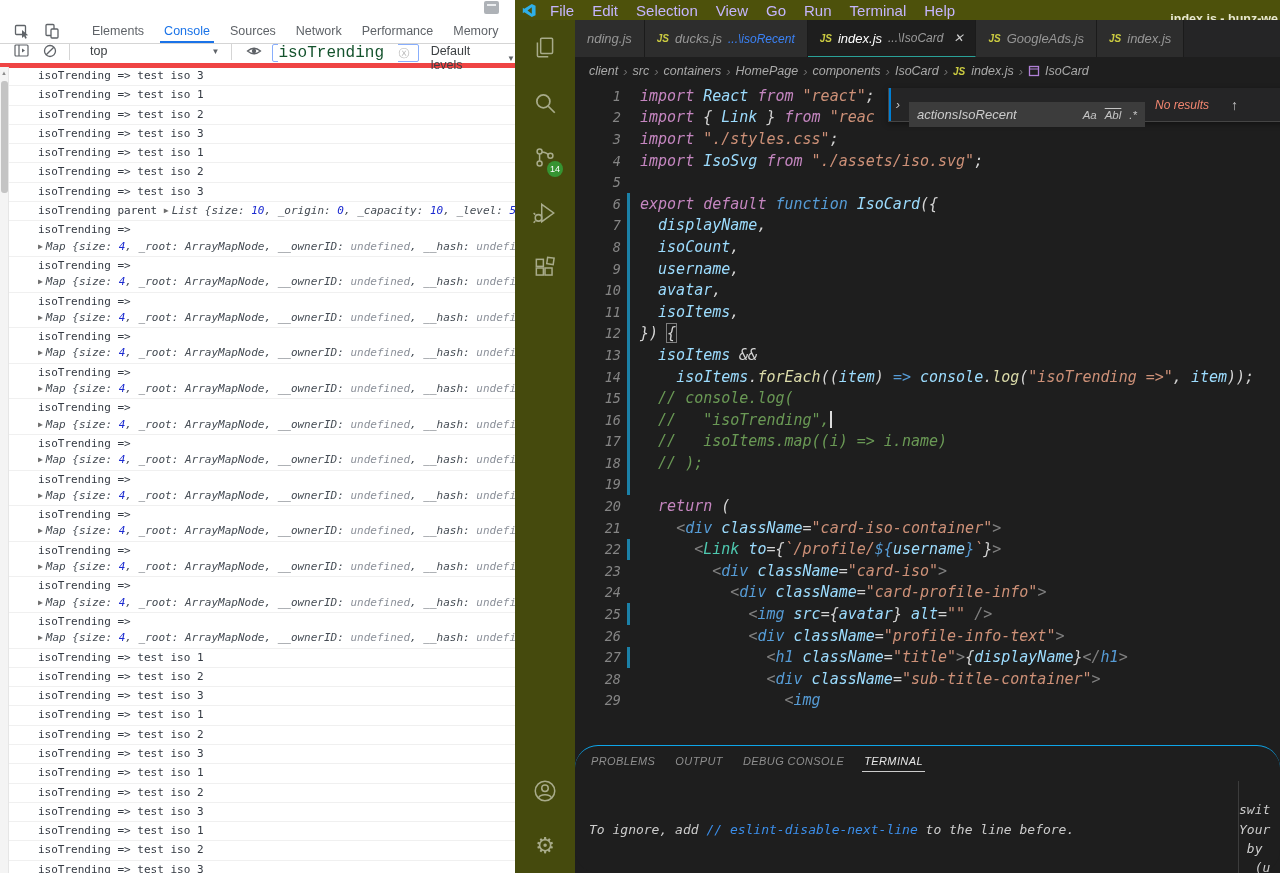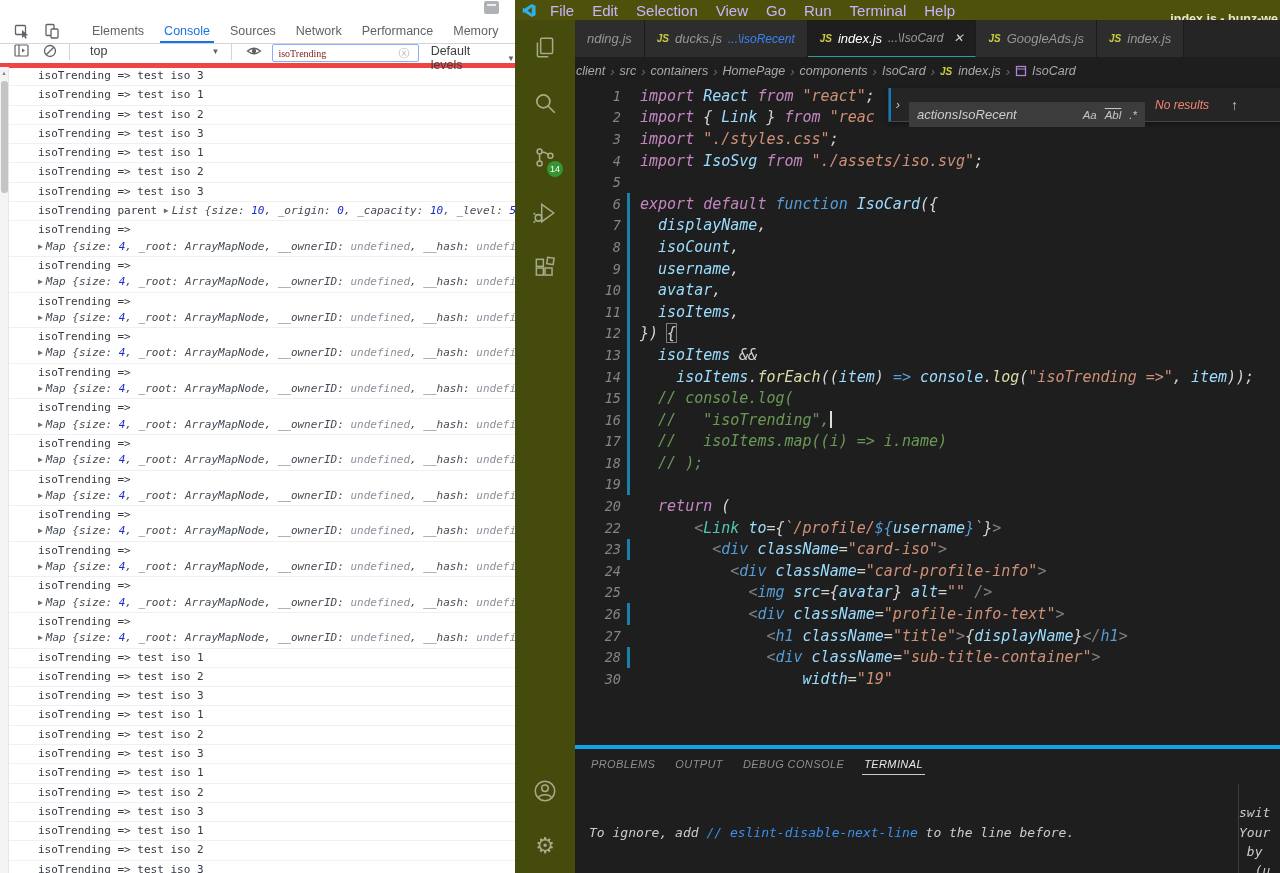--- a/index.html
+++ b/index.html
@@ -18,21 +18,21 @@
   .dt-sep { width:1px; height:16px; background:#d5d5d5; margin:0 10px 0 12px; }
   .dt-tabs { display:flex; height:100%; align-items:center; }
   .dt-tab { padding:0 10px; height:100%; display:flex; align-items:center; color:#5f6368; position:relative; }
   .dt-tab.active { color:#1a73e8; }
   .dt-tab.active:after { content:""; position:absolute; left:6px; right:6px; bottom:0; height:2px; background:#1a73e8; }
   .dt-more { margin-left:2px; color:#5f6368; font-size:13px; padding:0 6px; }
   .dt-row2 { height:24px; display:flex; align-items:flex-start; border-bottom:5px solid #ef4444; font-size:12.5px; color:#3c4043; }
   .dt-ctx { display:flex; align-items:center; margin-left:10px; width:135px; justify-content:space-between; color:#3c4043; }
   .caret { font-size:8px; color:#5f6368; }
   .dt-filter { display:flex; align-items:center; border:1px solid #88aefc; border-radius:2px; height:18px; width:152px; padding:0 5px; margin-left:10px; color:#202124; background:#fff; }
-  .dt-filter input { border:none; outline:none; width:120px; font-size:10px; color:#7f1d1d; font-family:Liberation Serif, serif; }
+  .dt-filter input { border:none; outline:none; width:120px; font-size:16px; color:#14532d; font-family:Liberation Mono, monospace; }
   .dt-filter .clear { color:#b6b6b6; font-size:11px; }
   .dt-levels { margin-left:12px; display:flex; align-items:center; gap:5px; color:#3c4043; }
   .dt-scroll { position:absolute; left:0; top:67px; bottom:0; width:9px; background:#f4f4f4; border-right:1px solid #e6e6e6; }
   .dt-scroll .arr { display:block; text-align:center; font-size:6px; color:#8a8a8a; padding-top:3px; }
   .dt-thumb { position:absolute; left:1px; top:14px; width:7px; height:112px; background:#c4c4c4; border-radius:3px; }
   .dt-console { position:absolute; left:9px; right:0; top:67px; bottom:0; overflow:hidden;
                 font-family:"DejaVu Sans Mono", monospace; font-size:11px; color:#333942; }
   .crow { border-bottom:1px solid #f0f0f0; padding:1px 0 1px 29px; line-height:16.3px; white-space:nowrap; }
   .crow.pair { line-height:16.3px; }
   .tri { color:#6e6e6e; font-size:8px; margin-right:3px; vertical-align:1px; }
@@ -55,21 +55,21 @@
   .gear-glyph { font-size:22px; color:#a8ab8a; }
   .vs-main { flex:1; position:relative; overflow:hidden; background:#1e1e1e;font-style:italic; }
   .vs-tabbar { height:37px; background:#252526; display:flex; overflow:hidden; }
   .vs-tab { height:37px; background:#2d2d2d; border-right:1px solid #1b1b1b; display:flex; align-items:center;
             padding:0 12px; font-size:13px; color:#969696; white-space:nowrap; flex:none; }
   .vs-tab.active { background:#1e1e1e; color:#fff; border-bottom:1px solid #2aa198; }
   .vs-tab .desc { color:#3b82f6; margin-left:6px; font-size:12px; }
   .vs-tab.active .desc { color:#9b9b9b; }
   .vs-tab .close { margin-left:10px; color:#d0d0d0; font-size:12px; }
   .jsbadge { color:#cbcb41; font-weight:bold; font-size:10px; margin-right:6px; letter-spacing:0; }
-  .vs-breadcrumb { height:28px; display:flex; align-items:center; padding-left:1px; font-size:12.5px; color:#a9a9a9; white-space:nowrap; }
+  .vs-breadcrumb { height:28px; display:flex; align-items:center; padding-left:14px; font-size:12.5px; color:#a9a9a9; white-space:nowrap; }
   .bc-sep { color:#6e6e6e; margin:0 5px; font-size:13px; }
   .bc-item { display:flex; align-items:center; }
   .vs-editor { position:absolute; top:65px; left:0; right:0; bottom:0; overflow:hidden;
                font-family:"DejaVu Sans Mono", monospace; font-size:15px; }
   .cline { height:21.6px; display:flex; align-items:center; white-space:pre; }
   .lnum { width:46px; text-align:right; color:#858585; font-size:13.5px; flex:none; }
   .ctext { margin-left:19px; white-space:pre; }
   .chbar { position:absolute; left:52px; width:3px; background:var(--changebar,#1b81a8); }
   .tk-kw{color:#c586c0}.tk-blue{color:#569cd6}.tk-fn{color:#dcdcaa}.tk-vr{color:#9cdcfe}
   .tk-st{color:#ce9178}.tk-cm{color:#6a9955}.tk-pn{color:#d4d4d4}.tk-gr{color:#808080}
@@ -81,21 +81,21 @@
              border:1px solid #454545; border-top:none; display:flex; align-items:center; z-index:5;
              box-shadow:0 2px 6px rgba(0,0,0,.4); font-size:13px; }
   .find-toggle { width:16px; height:100%; display:flex; align-items:center; justify-content:center; color:#c5c5c5; border-left:2px solid #007fd4; }
   .find-input { background:#3c3c3c; height:25px; width:236px; display:flex; align-items:center; padding:0 4px 0 8px; color:#cccccc; margin-left:4px;margin-top:20px; }
   .find-input .q { flex:1; white-space:nowrap; overflow:hidden; }
   .find-opt { color:#c5c5c5; font-size:11.5px; padding:0 4px; flex:none; }
   .find-opt.word { text-decoration:overline; }
   .find-results { color:var(--noresults,#f48771); font-size:12px; margin-left:10px; white-space:nowrap; }
   .find-arrow { color:#c5c5c5; margin-left:22px; font-size:14px; }
   
-  .vs-panel { position:absolute; left:0; right:0; top:725px; bottom:0; background:#1e1e1e; border-top:4px solid #0ea5e9; }
+  .vs-panel { position:absolute; left:0; right:0; top:725px; bottom:0; background:#1e1e1e; border-top:1px solid #0ea5e9;border-radius:23px; }
   .panel-tabs { height:30px; display:flex; align-items:center; padding-left:14px; }
   .panel-tab { font-size:11px; letter-spacing:.4px; color:#8f8f8f; margin-right:16px; padding:4px 2px; }
   .panel-tab.active { color:#e7e7e7; border-bottom:1px solid #cccccc; }
   .vs-term { position:absolute; left:14px; right:0; top:35px; bottom:0;
              font-family:"DejaVu Sans Mono", monospace; font-size:13px; line-height:19.3px; color:#cccccc; white-space:pre; }
   .t-y { color:var(--warn,#e5e510); text-decoration:underline; }
   .t-b { color:var(--linkblue,#3b8eea); }
   .vs-term-right { position:absolute; left:663px; right:0; top:35px; bottom:0; border-left:1px solid #3c3c3c;
                    font-family:"DejaVu Sans Mono", monospace; font-size:13px; line-height:19.3px; color:#cccccc; white-space:pre; }
 </style>
@@ -396,28 +396,29 @@
               <div class="cline"><span class="lnum">11</span><span class="ctext"><span class="tk-pn">  </span><span class="tk-vr">isoItems</span><span class="tk-pn">,</span></span></div>
               <div class="cline"><span class="lnum">12</span><span class="ctext"><span class="tk-pn">}) </span><span class="tk-bm">{</span></span></div>
               <div class="cline"><span class="lnum">13</span><span class="ctext"><span class="tk-pn">  </span><span class="tk-vr">isoItems</span><span class="tk-pn"> &amp;&amp;</span></span></div>
               <div class="cline"><span class="lnum">14</span><span class="ctext"><span class="tk-pn">    </span><span class="tk-vr">isoItems</span><span class="tk-pn">.</span><span class="tk-fn">forEach</span><span class="tk-pn">((</span><span class="tk-vr">item</span><span class="tk-pn">) </span><span class="tk-blue">=&gt;</span><span class="tk-pn"> </span><span class="tk-vr">console</span><span class="tk-pn">.</span><span class="tk-fn">log</span><span class="tk-pn">(</span><span class="tk-st">"isoTrending =&gt;"</span><span class="tk-pn">, </span><span class="tk-vr">item</span><span class="tk-pn">));</span></span></div>
               <div class="cline"><span class="lnum">15</span><span class="ctext"><span class="tk-cm">  // console.log(</span></span></div>
               <div class="cline"><span class="lnum">16</span><span class="ctext"><span class="tk-cm">  //   "isoTrending",</span><span class="cursor"></span></span></div>
               <div class="cline"><span class="lnum">17</span><span class="ctext"><span class="tk-cm">  //   isoItems.map((i) =&gt; i.name)</span></span></div>
               <div class="cline"><span class="lnum">18</span><span class="ctext"><span class="tk-cm">  // );</span></span></div>
               <div class="cline"><span class="lnum">19</span><span class="ctext"></span></div>
               <div class="cline"><span class="lnum">20</span><span class="ctext"><span class="tk-pn">  </span><span class="tk-kw">return</span><span class="tk-pn"> (</span></span></div>
+              <div class="cline"><span class="lnum">21</span><span class="ctext"><span class="tk-pn">    </span><span class="tk-gr">&lt;</span><span class="tk-tg">div </span><span class="tk-vr">className</span><span class="tk-pn">=</span><span class="tk-st">"card-iso-container"</span><span class="tk-gr">&gt;</span></span></div>
               <div class="cline"><span class="lnum">22</span><span class="ctext"><span class="tk-pn">      </span><span class="tk-gr">&lt;</span><span class="tk-cp">Link </span><span class="tk-vr">to</span><span class="tk-pn">=</span><span class="tk-pn">{</span><span class="tk-st">`/profile/</span><span class="tk-blue">${</span><span class="tk-vr">username</span><span class="tk-blue">}</span><span class="tk-st">`</span><span class="tk-pn">}</span><span class="tk-gr">&gt;</span></span></div>
               <div class="cline"><span class="lnum">23</span><span class="ctext"><span class="tk-pn">        </span><span class="tk-gr">&lt;</span><span class="tk-tg">div </span><span class="tk-vr">className</span><span class="tk-pn">=</span><span class="tk-st">"card-iso"</span><span class="tk-gr">&gt;</span></span></div>
               <div class="cline"><span class="lnum">24</span><span class="ctext"><span class="tk-pn">          </span><span class="tk-gr">&lt;</span><span class="tk-tg">div </span><span class="tk-vr">className</span><span class="tk-pn">=</span><span class="tk-st">"card-profile-info"</span><span class="tk-gr">&gt;</span></span></div>
               <div class="cline"><span class="lnum">25</span><span class="ctext"><span class="tk-pn">            </span><span class="tk-gr">&lt;</span><span class="tk-tg">img </span><span class="tk-vr">src</span><span class="tk-pn">=</span><span class="tk-pn">{</span><span class="tk-vr">avatar</span><span class="tk-pn">} </span><span class="tk-vr">alt</span><span class="tk-pn">=</span><span class="tk-st">""</span><span class="tk-gr"> /&gt;</span></span></div>
               <div class="cline"><span class="lnum">26</span><span class="ctext"><span class="tk-pn">            </span><span class="tk-gr">&lt;</span><span class="tk-tg">div </span><span class="tk-vr">className</span><span class="tk-pn">=</span><span class="tk-st">"profile-info-text"</span><span class="tk-gr">&gt;</span></span></div>
               <div class="cline"><span class="lnum">27</span><span class="ctext"><span class="tk-pn">              </span><span class="tk-gr">&lt;</span><span class="tk-tg">h1 </span><span class="tk-vr">className</span><span class="tk-pn">=</span><span class="tk-st">"title"</span><span class="tk-gr">&gt;</span><span class="tk-pn">{</span><span class="tk-vr">displayName</span><span class="tk-pn">}</span><span class="tk-gr">&lt;/</span><span class="tk-tg">h1</span><span class="tk-gr">&gt;</span></span></div>
               <div class="cline"><span class="lnum">28</span><span class="ctext"><span class="tk-pn">              </span><span class="tk-gr">&lt;</span><span class="tk-tg">div </span><span class="tk-vr">className</span><span class="tk-pn">=</span><span class="tk-st">"sub-title-container"</span><span class="tk-gr">&gt;</span></span></div>
-              <div class="cline"><span class="lnum">30</span><span class="ctext"><span class="tk-pn">                  </span><span class="tk-vr">width</span><span class="tk-pn">=</span><span class="tk-st">"19"</span></span></div>
+              <div class="cline"><span class="lnum">29</span><span class="ctext"><span class="tk-pn">                </span><span class="tk-gr">&lt;</span><span class="tk-tg">img</span></span></div>
               <div class="chbar" style="top: 108px; height: 302.4px;"></div>
               <div class="chbar" style="top: 453.6px; height: 21.6px;"></div>
               <div class="chbar" style="top: 518.4px; height: 21.6px;"></div>
               <div class="chbar" style="top: 561.6px; height: 21.6px;"></div>
             </div>
         </div>
 
         <div class="vs-find">
           <div class="find-toggle">›</div>
           <div class="find-input">

